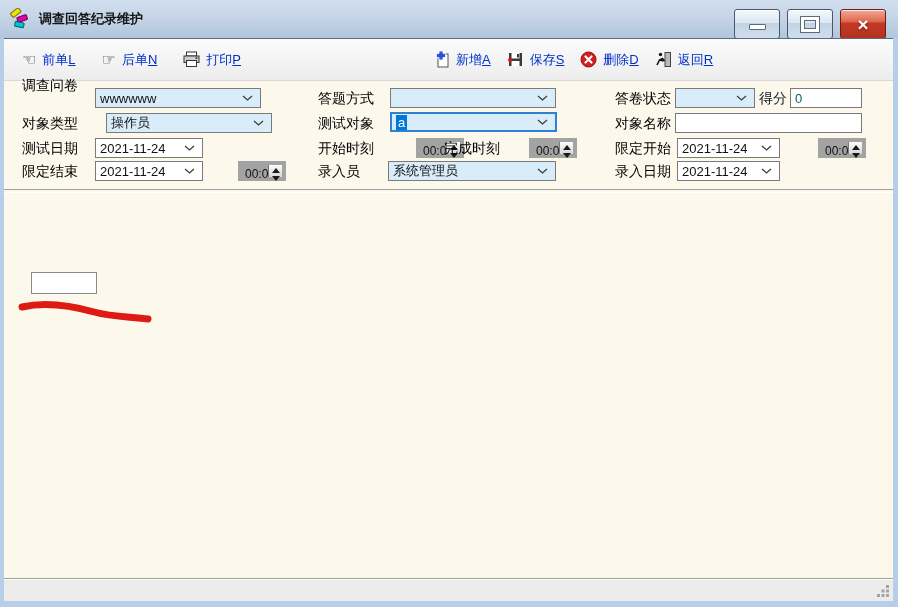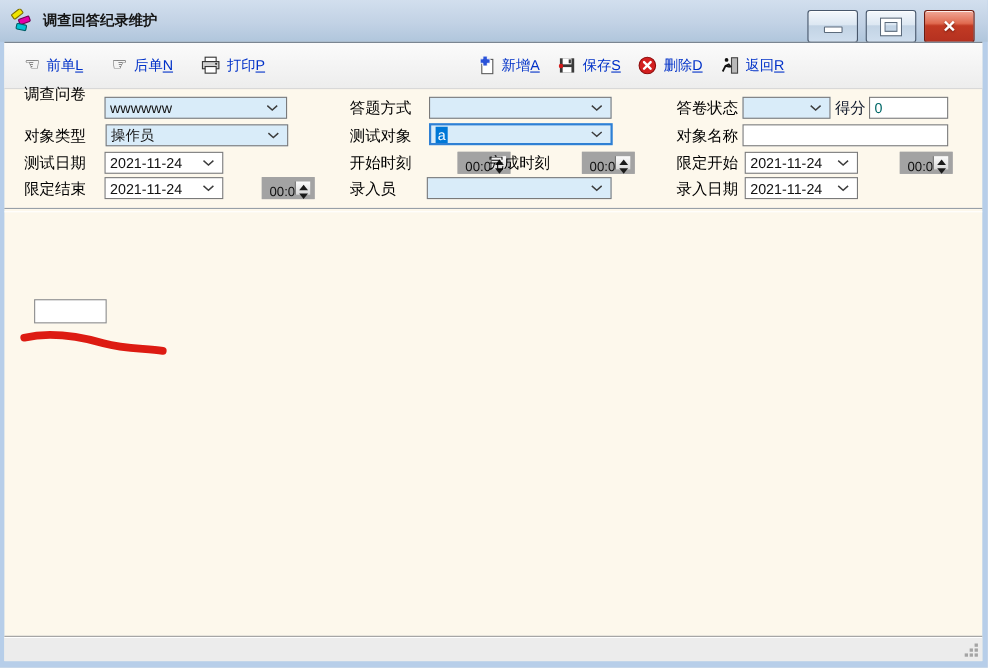--- a/index.html
+++ b/index.html
@@ -167,21 +167,21 @@
       <span class="chev">
           <svg width="11" height="7">
             <path d="M1 1l4.5 4L10 1" fill="none" stroke="#3c3c3c" stroke-width="1.3"></path>
           </svg>
         </span>
     </div>
     <div class="lbl teal" style="left:755px;top:51px">得分</div>
     <div class="tinput teal" style="left:786px;top:49px;width:72px">0</div>
 
     <div class="lbl" style="left:18px;top:76px">对象类型</div>
-    <div class="combo fill" style="left:92px;top:74px;width:166px">
+    <div class="combo fill" style="left:102px;top:74px;width:166px">
       <span class="cv">操作员</span>
       <span class="chev">
           <svg width="11" height="7">
             <path d="M1 1l4.5 4L10 1" fill="none" stroke="#3c3c3c" stroke-width="1.3"></path>
           </svg>
         </span>
     </div>
     <div class="lbl" style="left:314px;top:76px">测试对象</div>
     <div class="combo focused" style="left:386px;top:73px;width:167px">
       <span class="cv"><span class="sel">a</span></span>
@@ -247,20 +247,21 @@
     </div>
     <div class="spinbox" style="left:206px;top:122px;width:48px">
       <span class="sv">00:0</span>
       <span class="spin">
           <i class="up"></i>
           <i class="dn"></i>
         </span>
     </div>
     <div class="lbl" style="left:314px;top:124px">录入员</div>
     <div class="combo fill" style="left:384px;top:122px;width:168px">
+      <span class="cv">系统管理员</span>
       <span class="chev">
           <svg width="11" height="7">
             <path d="M1 1l4.5 4L10 1" fill="none" stroke="#3c3c3c" stroke-width="1.3"></path>
           </svg>
         </span>
     </div>
     <div class="lbl" style="left:611px;top:124px">录入日期</div>
     <div class="combo" style="left:673px;top:122px;width:103px">
       <span class="cv">2021-11-24</span>
       <span class="chev">

